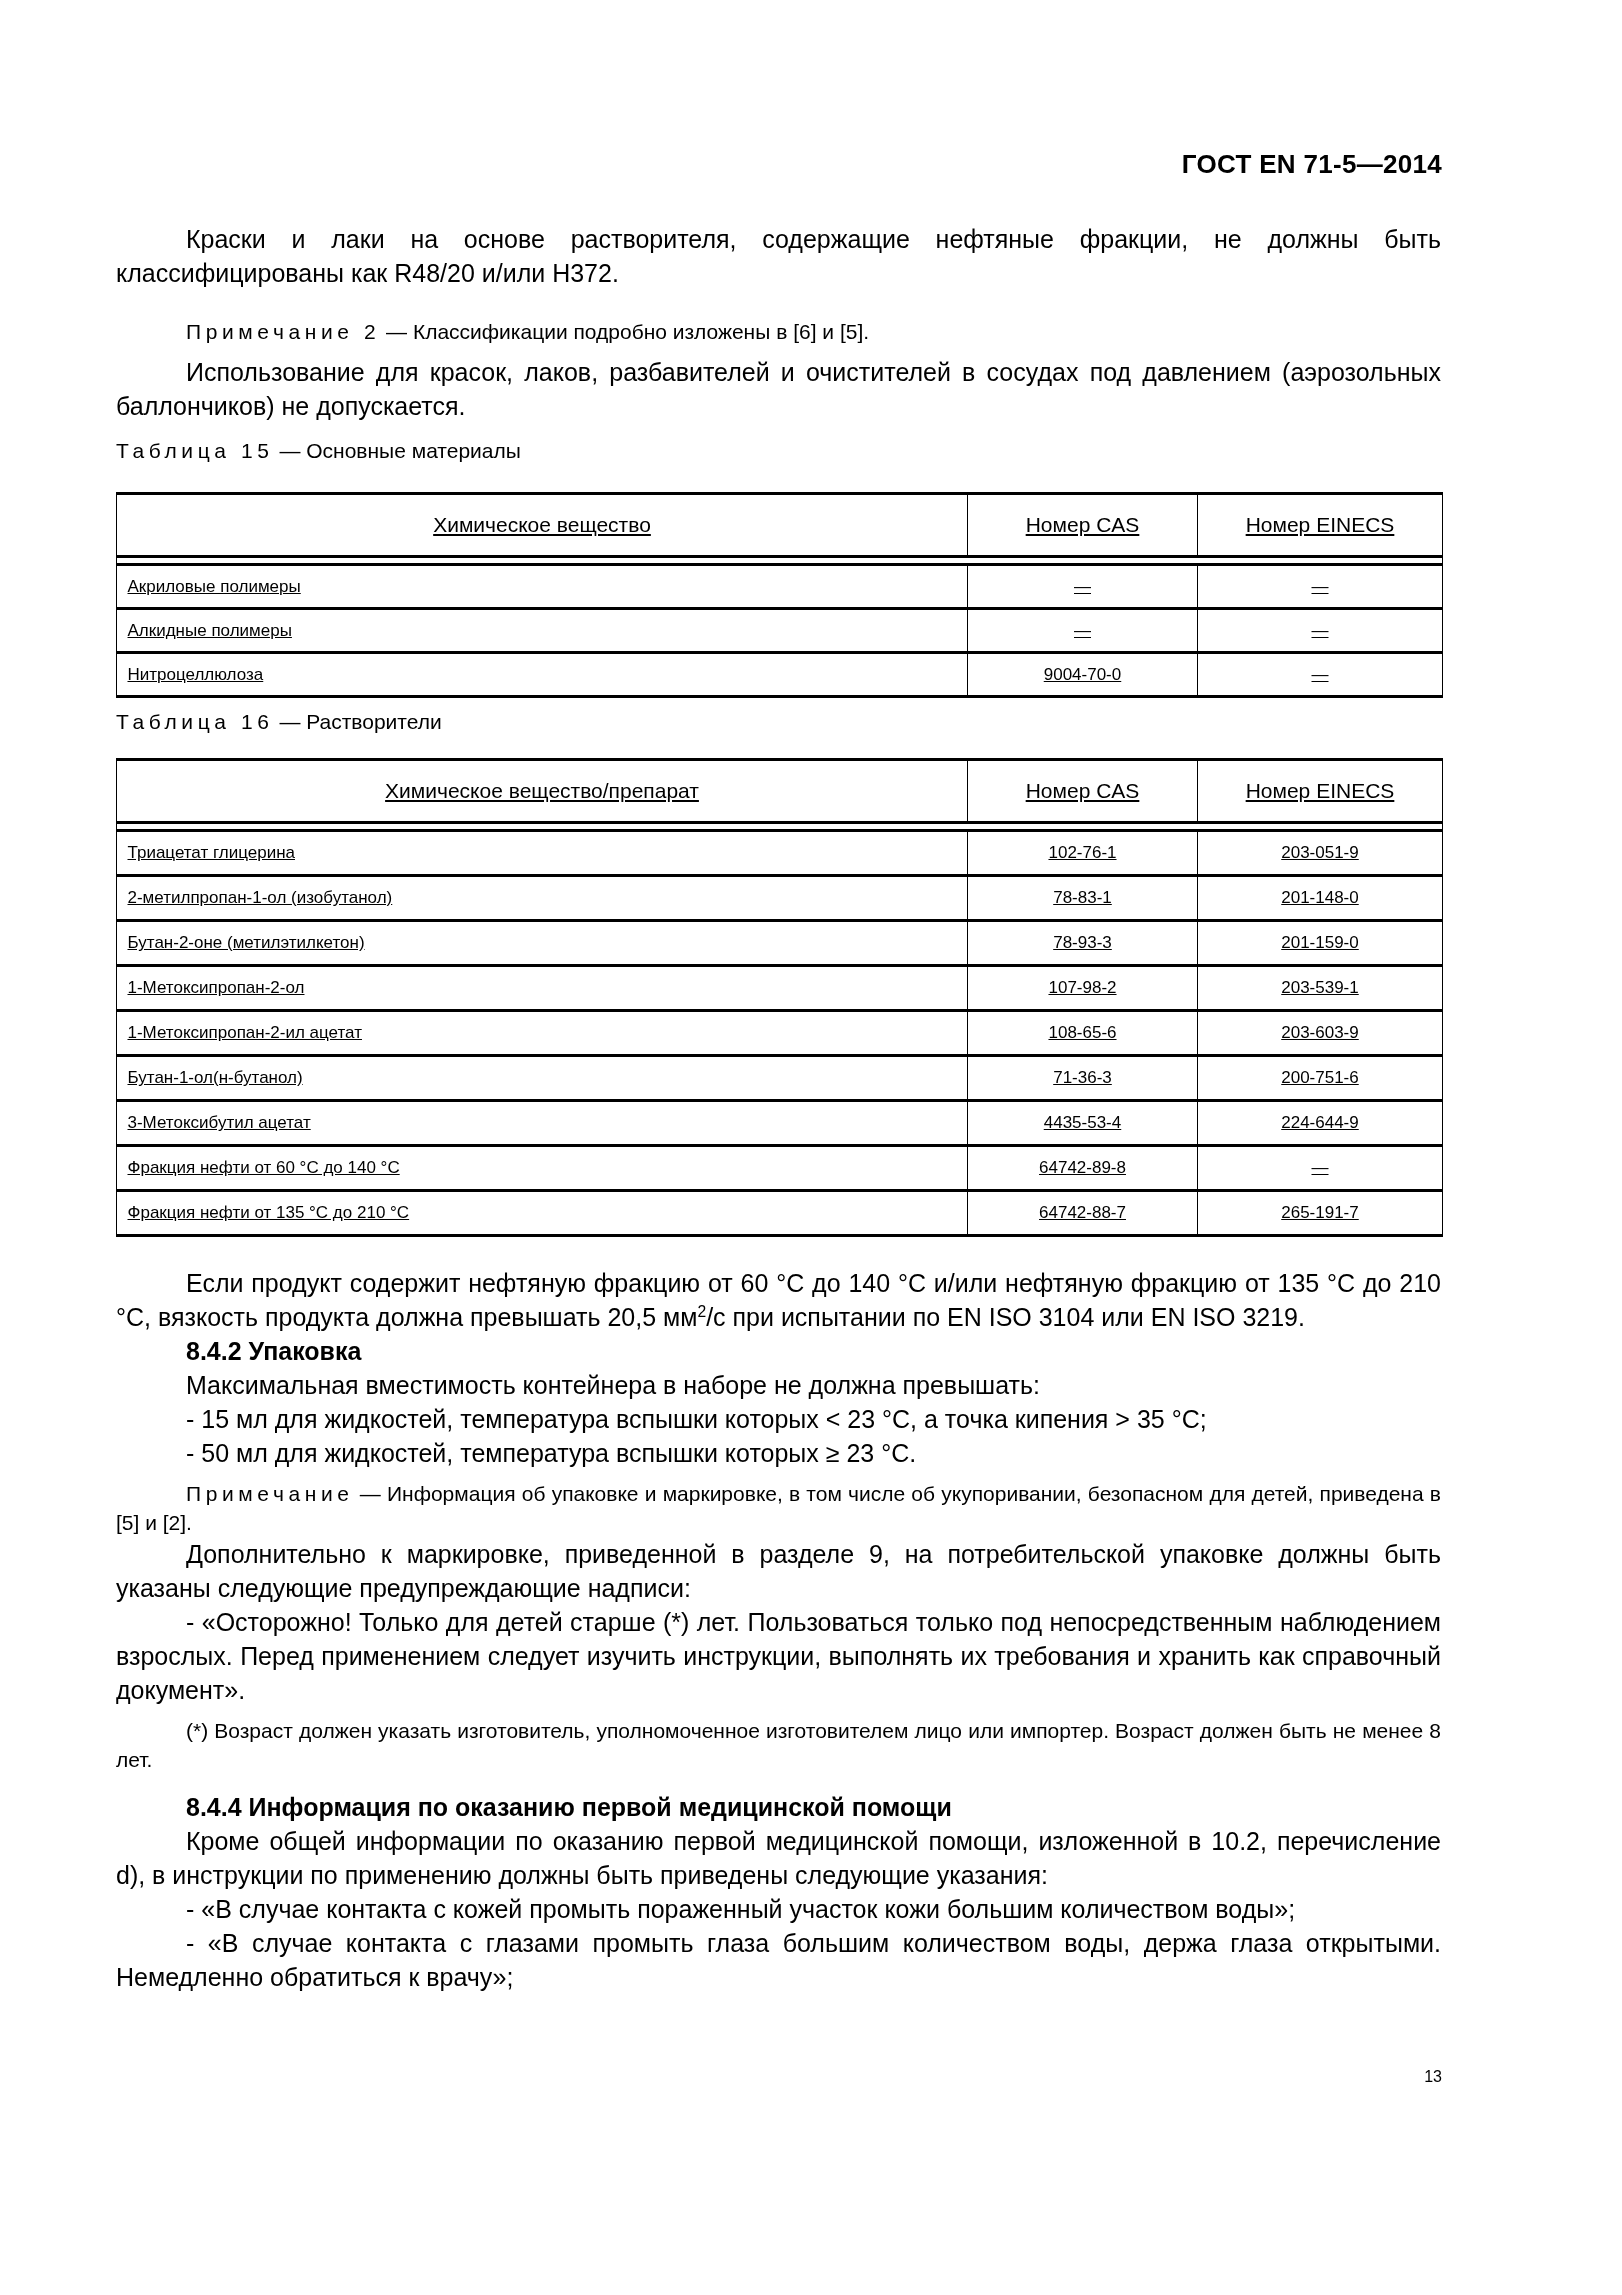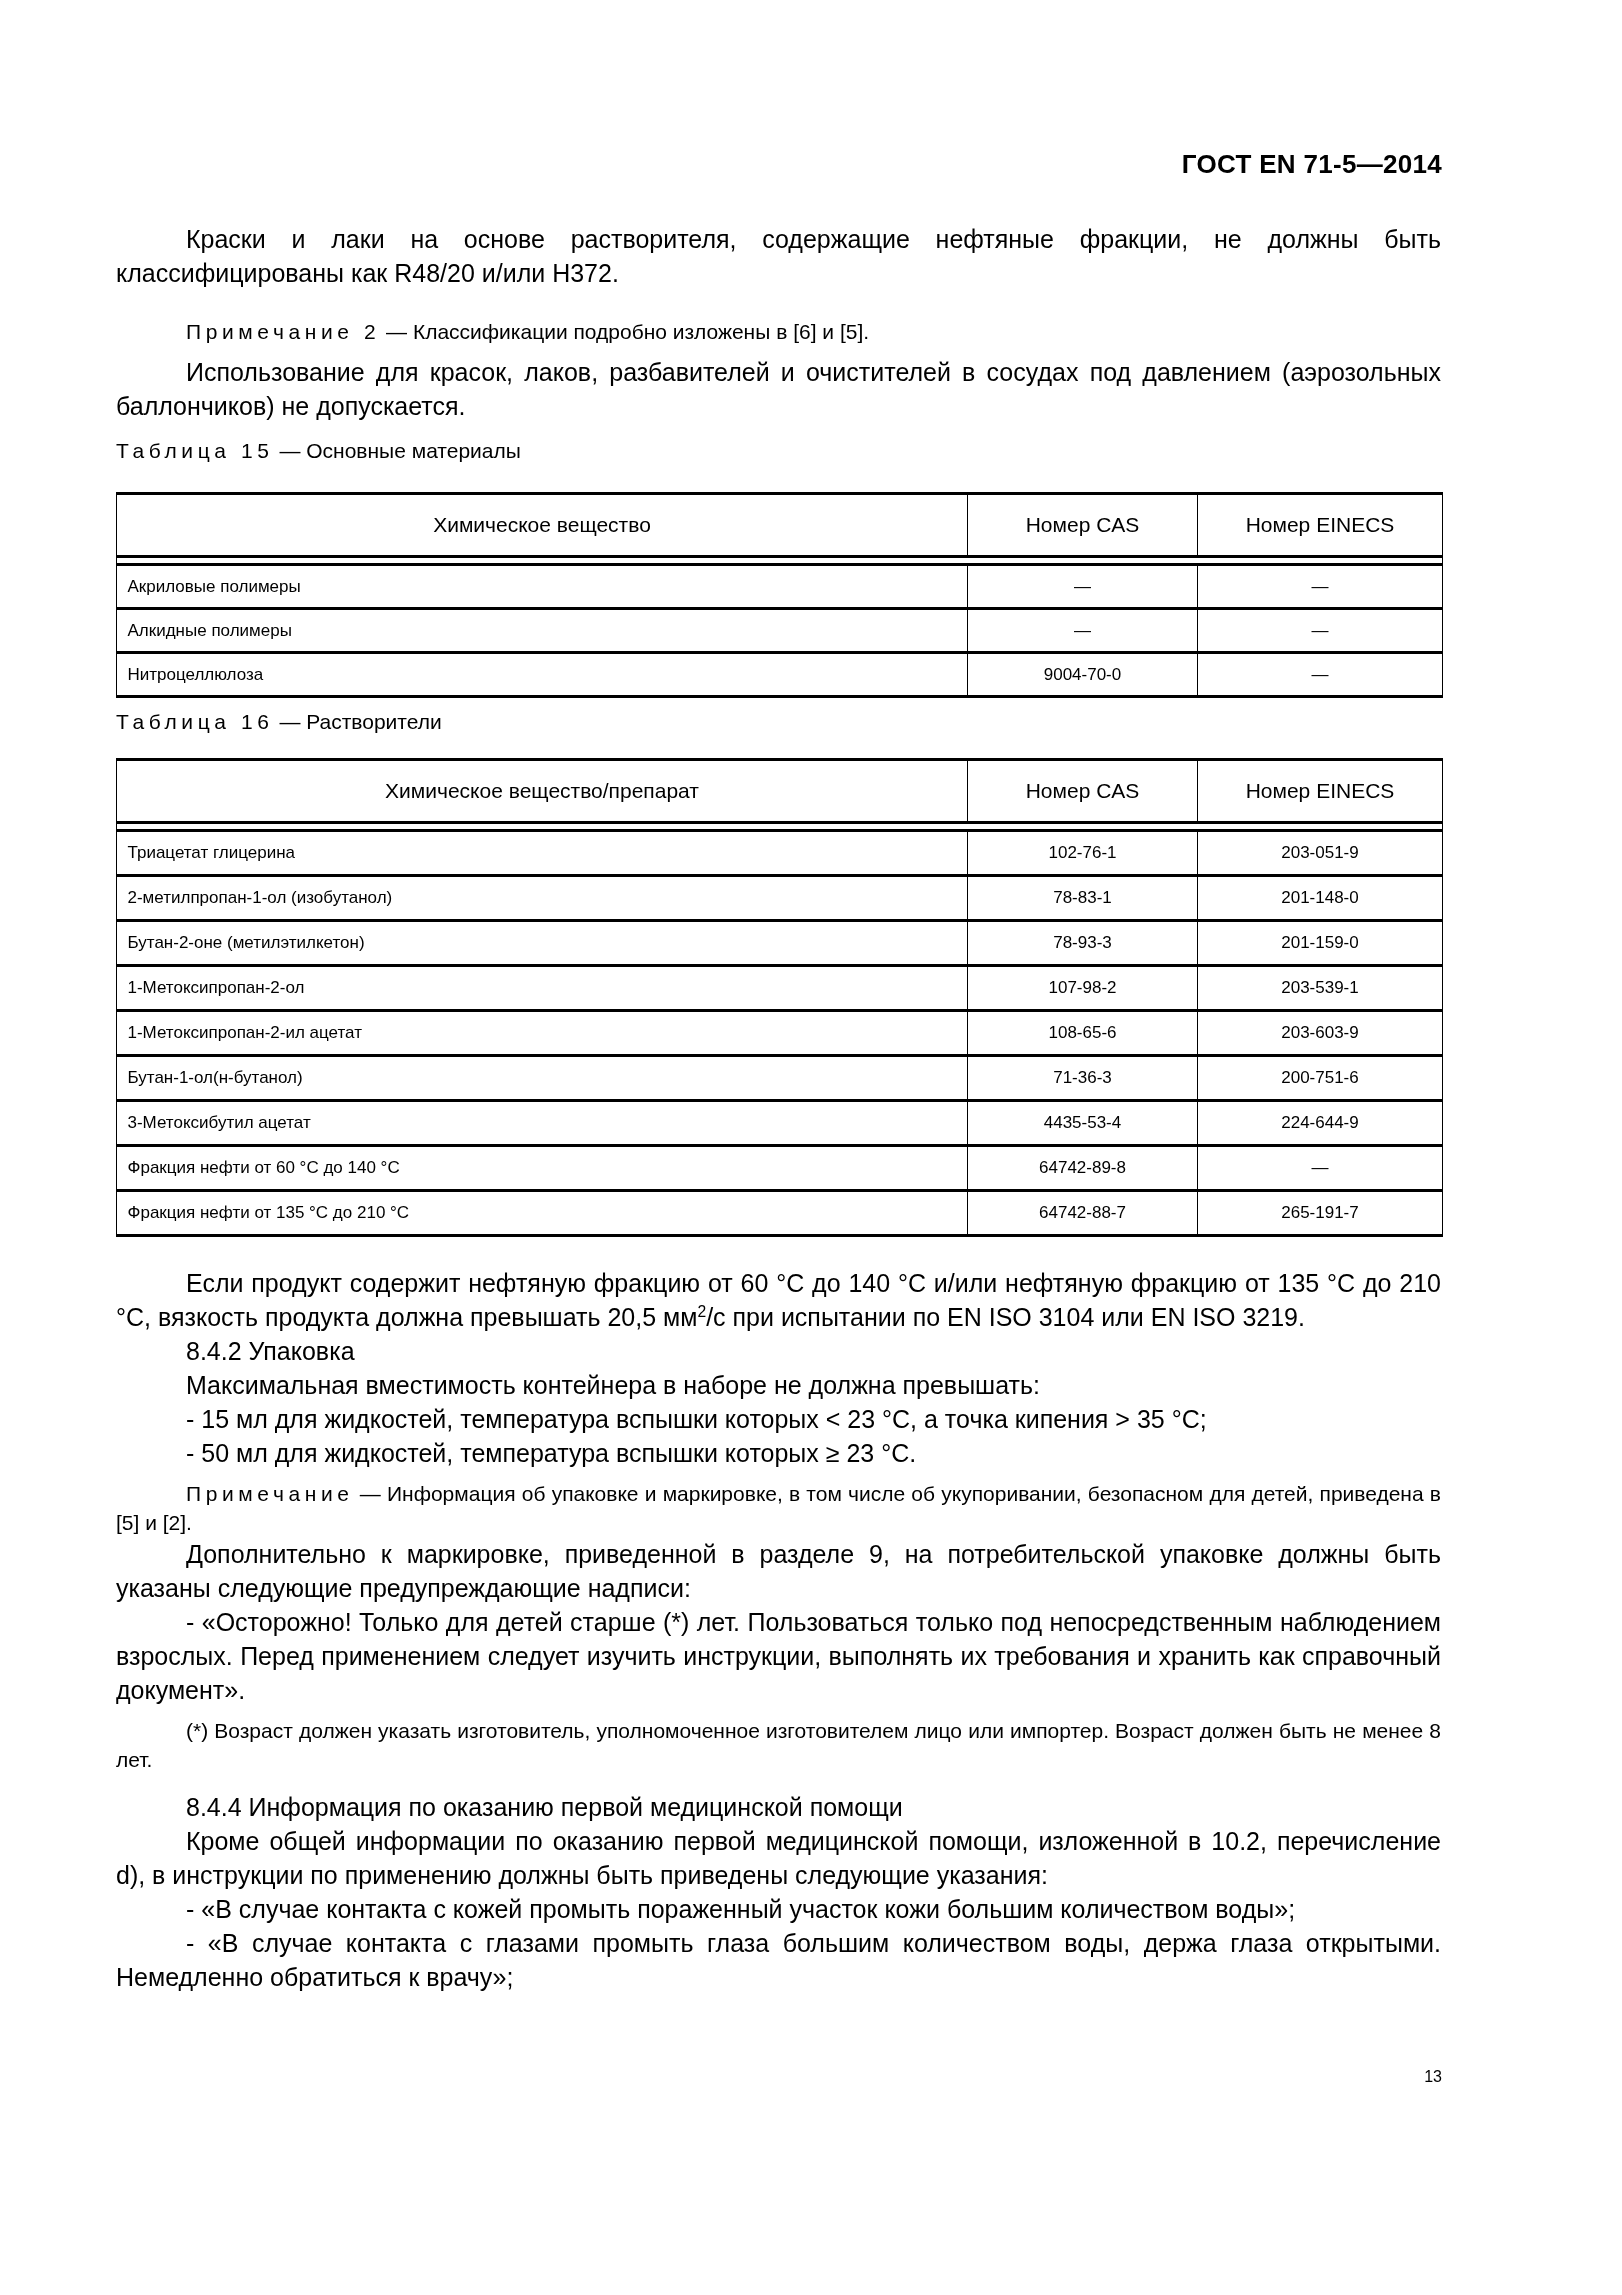--- a/index.html
+++ b/index.html
@@ -5,24 +5,24 @@
   html, body { margin:0; padding:0; background:#ffffff; }
   body { width:1623px; height:2295px; position:relative; overflow:hidden;
          font-family:"Liberation Sans", sans-serif; color:#000; }
   .page { position:absolute; left:116px; top:0; width:1325px; }
   .abs { position:absolute; }
   .hdr { position:absolute; right:181px; top:149px; font-weight:bold; font-size:26px; letter-spacing:0.3px; }
   .body-text { font-size:25px; line-height:34px; text-align:justify; }
   .small-text { font-size:21px; line-height:29px; text-align:justify; }
   .indent { text-indent:70px; }
   .spaced { letter-spacing:4.6px; }
-  .bold { font-weight:normal; }
+  .bold { font-weight:bold; }
   .caption { font-size:21px; }
   table { border-collapse:collapse; width:1325px; table-layout:fixed; }
-  td, th { border:1.3px solid #000; font-weight:normal; }
+  td, th { border:1.3px solid #000; font-weight:normal;text-decoration:underline; }
   th { font-size:21px; height:58px; text-align:center; vertical-align:middle; border-top:3.3px solid #000; }
   td { font-size:17px; text-align:center; vertical-align:middle; padding:0; border-bottom:3.3px solid #000; }
   td.name { text-align:left; padding-left:10.5px; }
   tr.gap td { height:5.2px; border-left:1.3px solid #000; border-right:1.3px solid #000; border-top:3.3px solid #000; border-bottom:3.3px solid #000; padding:0; }
   .t15 td { height:41px; }
   .t16 td { height:42px; }
   .pagenum { position:absolute; right:181px; top:2068px; font-size:16px;margin-left:32px; }
   sup { font-size:15.7px; line-height:0; }
 </style>
 </head>

